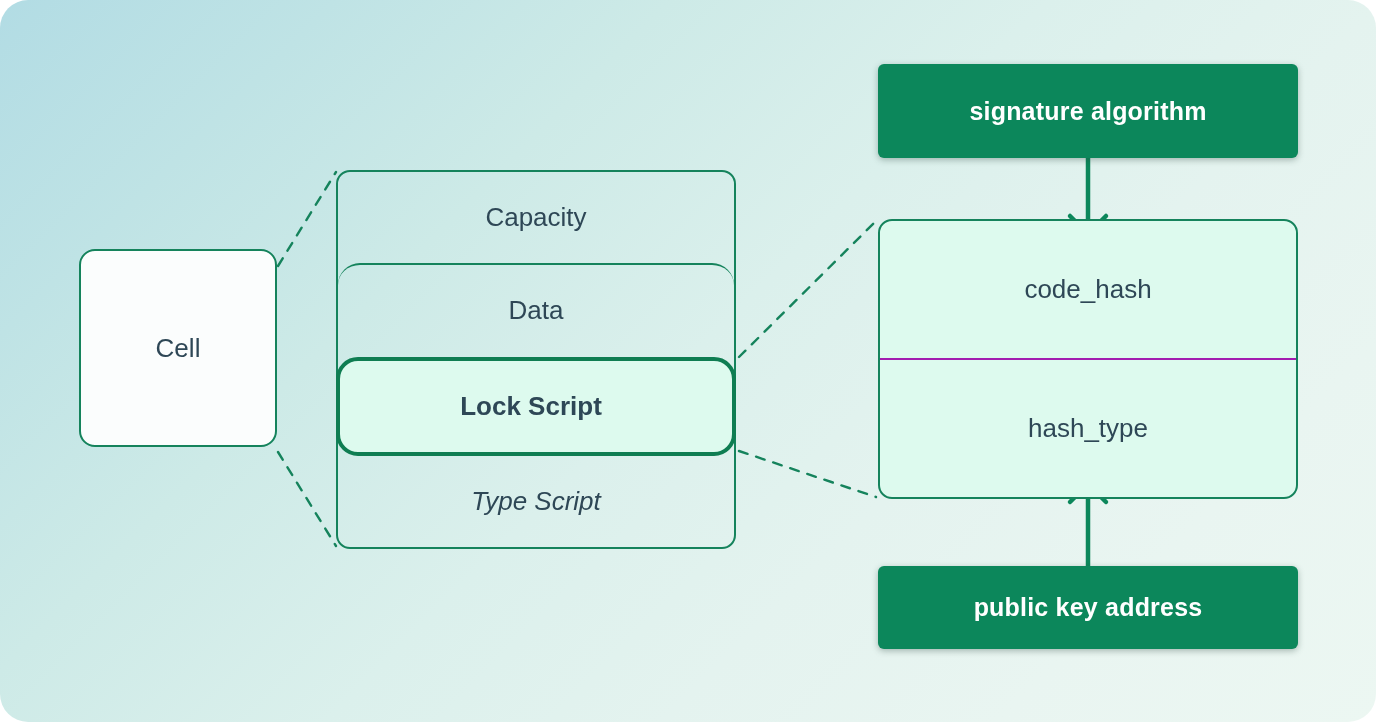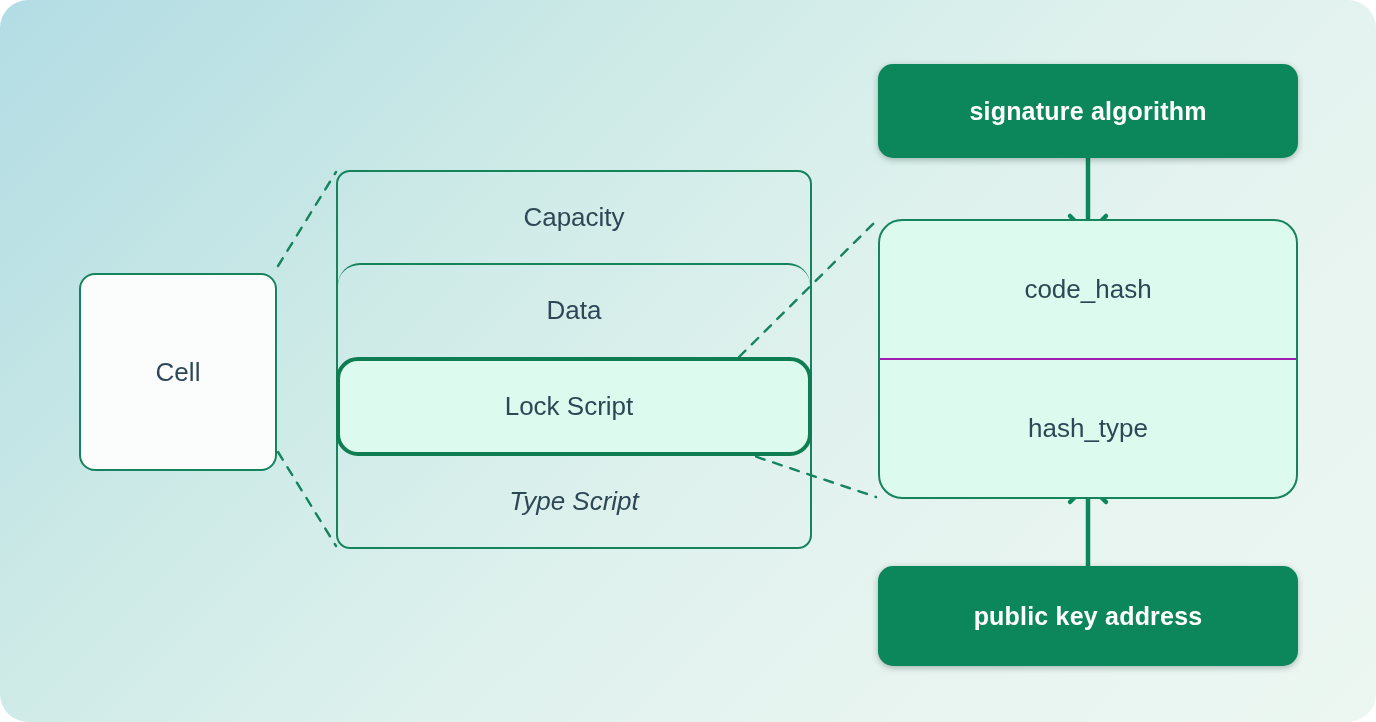--- a/index.html
+++ b/index.html
@@ -41,41 +41,41 @@
 
   
   .node {
     position: absolute;
     box-sizing: border-box;
   }
 
   
   .cell-box {
     left: 79px;
-    top: 273px;
+    top: 249px;
     width: 198px;
     height: 198px;
     border: 2px solid #15835c;
     border-radius: 16px;
     background: #fbfdfd;
     display: flex;
     align-items: center;
     justify-content: center;
   }
   .cell-label {
     font-size: 26px;
     color: #2e4756;
     letter-spacing: .1px;
   }
 
   
   .fields-box {
     left: 336px;
     top: 170px;
-    width: 476px;
+    width: 400px;
     height: 379px;
     border: 2px solid #15835c;
     border-radius: 14px;
     display: flex;
     flex-direction: column;
   }
   .fields-box .row {
     flex: 1 1 0;
     display: flex;
     align-items: center;
@@ -93,36 +93,36 @@
   .fields-box .row.highlight {
     background: #ddfaee;
     border-top: 4px solid #0f7d52;
     border-bottom: 4px solid #0f7d52;
     margin-left: -2px;
     margin-right: -2px;
     padding-left: 2px;
     padding-right: 12px;
     border-left: 4px solid #0f7d52;
     border-right: 4px solid #0f7d52;
-    font-weight: normal;
+    font-weight: bold;
     z-index: 3;
   }
   .fields-box .row.highlight + .row {
     border-top: none;
     font-style: italic;
   }
 
   
   .script-box {
     left: 878px;
     top: 219px;
     width: 420px;
     height: 280px;
     border: 2px solid #15835c;
-    border-radius: 24px;
+    border-radius: 14px;
     background: #ddfaee;
     display: flex;
     flex-direction: column;
     overflow: hidden;
   }
   .script-box .row {
     flex: 1 1 0;
     display: flex;
     align-items: center;
     justify-content: center;
@@ -130,41 +130,41 @@
     color: #2e4756;
     box-sizing: border-box;
   }
   .script-box .row + .row {
     border-top: 2px solid #a21caf;
   }
 
   
   .green-box {
     background: #0c875b;
-    border-radius: 15px;
+    border-radius: 6px;
     display: flex;
     align-items: center;
     justify-content: center;
     color: #ffffff;
     font-size: 25px;
     font-weight: bold;
     letter-spacing: .2px;
     box-shadow: 0 2px 6px rgba(40, 70, 60, .35);
   }
   .sig-box {
     left: 878px;
     top: 64px;
     width: 420px;
     height: 94px;
   }
   .pk-box {
     left: 878px;
     top: 566px;
     width: 420px;
-    height: 100px;
+    height: 83px;
   }
 </style>
 </head>
 <body>
 
 <div id="canvas">
 
   <svg id="wires" viewBox="0 0 1376 722" width="1376" height="722">
 
     <path d="M 278 266 L 336 172" fill="none" stroke="#15835c" stroke-width="2.4" stroke-dasharray="9 9" stroke-linecap="round"></path>

